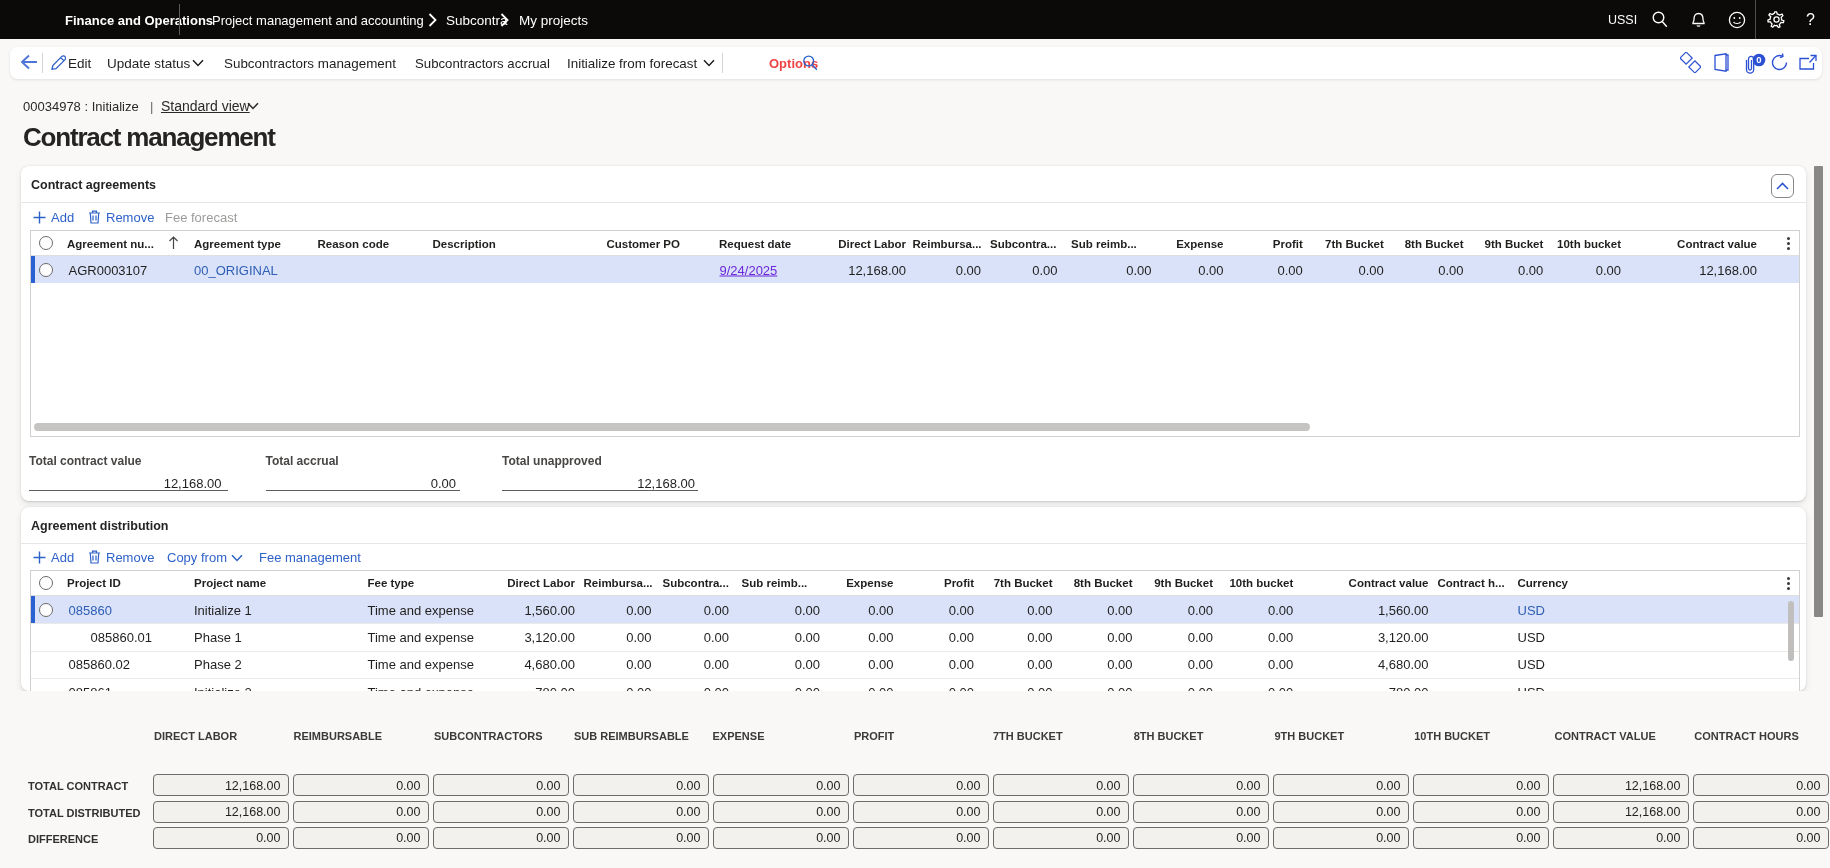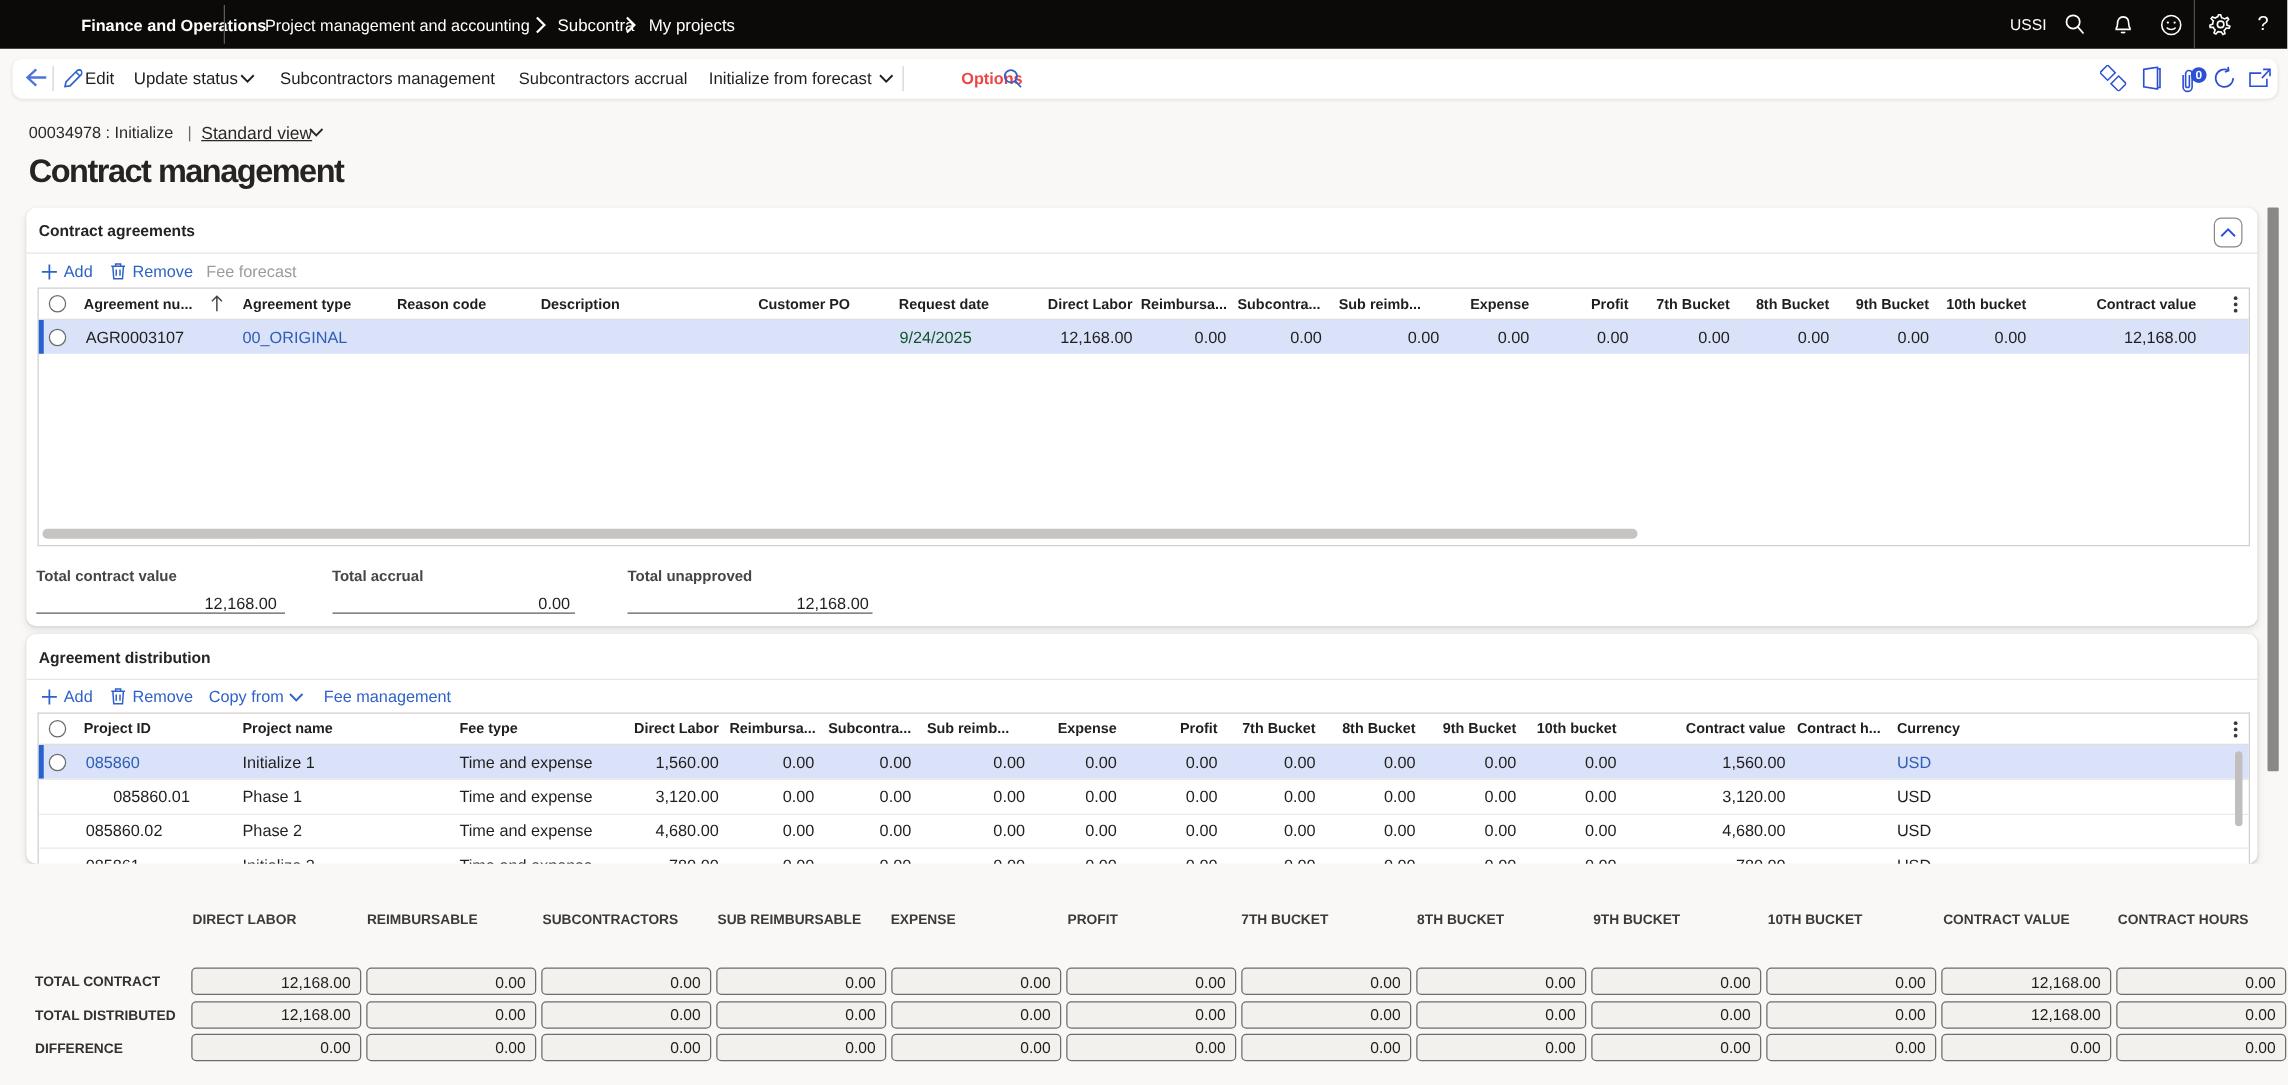--- a/index.html
+++ b/index.html
@@ -144,21 +144,21 @@
 <div style="position:absolute;right:209px;top:243.5px;transform:translateY(-50%);font-size:11.5px;font-weight:700;color:#201f1e;white-space:nowrap;">10th bucket</div>
 <div style="position:absolute;right:73px;top:243.5px;transform:translateY(-50%);font-size:11.5px;font-weight:700;color:#201f1e;white-space:nowrap;">Contract value</div>
 <div class="abs" style="left:1787.0px;top:236.5px;width:3px;height:3px;border-radius:50%;background:#3a3938;"></div>
 <div class="abs" style="left:1787.0px;top:241.5px;width:3px;height:3px;border-radius:50%;background:#3a3938;"></div>
 <div class="abs" style="left:1787.0px;top:246.5px;width:3px;height:3px;border-radius:50%;background:#3a3938;"></div>
 <div class="abs" style="left:31px;top:256px;width:1768px;height:27px;background:#d9e2f8;"></div>
 <div class="abs" style="left:31px;top:256px;width:4px;height:27px;background:#2a61d2;"></div>
 <div class="abs" style="left:38.5px;top:262.5px;width:14px;height:14px;border:1.4px solid #6b6a69;border-radius:50%;background:#fff;"></div>
 <div style="position:absolute;left:68.5px;top:269.5px;transform:translateY(-50%);font-size:13px;font-weight:400;color:#201f1e;white-space:nowrap;">AGR0003107</div>
 <div style="position:absolute;left:194px;top:269.5px;transform:translateY(-50%);font-size:13px;font-weight:400;color:#2e5eb5;white-space:nowrap;">00_ORIGINAL</div>
-<div style="position:absolute;left:719.5px;top:269.5px;transform:translateY(-50%);font-size:13px;font-weight:400;color:#14532d;white-space:nowrap;">9/24/2025</div>
+<div style="position:absolute;left:719.5px;top:269.5px;transform:translateY(-50%);font-size:13px;font-weight:400;color:#6d28d9;white-space:nowrap;text-decoration:underline;">9/24/2025</div>
 <div style="position:absolute;right:924px;top:269.5px;transform:translateY(-50%);font-size:13px;font-weight:400;color:#201f1e;white-space:nowrap;">12,168.00</div>
 <div style="position:absolute;right:849px;top:269.5px;transform:translateY(-50%);font-size:13px;font-weight:400;color:#201f1e;white-space:nowrap;">0.00</div>
 <div style="position:absolute;right:772.5px;top:269.5px;transform:translateY(-50%);font-size:13px;font-weight:400;color:#201f1e;white-space:nowrap;">0.00</div>
 <div style="position:absolute;right:678.5px;top:269.5px;transform:translateY(-50%);font-size:13px;font-weight:400;color:#201f1e;white-space:nowrap;">0.00</div>
 <div style="position:absolute;right:606.5px;top:269.5px;transform:translateY(-50%);font-size:13px;font-weight:400;color:#201f1e;white-space:nowrap;">0.00</div>
 <div style="position:absolute;right:527.2px;top:269.5px;transform:translateY(-50%);font-size:13px;font-weight:400;color:#201f1e;white-space:nowrap;">0.00</div>
 <div style="position:absolute;right:446.20000000000005px;top:269.5px;transform:translateY(-50%);font-size:13px;font-weight:400;color:#201f1e;white-space:nowrap;">0.00</div>
 <div style="position:absolute;right:366.5px;top:269.5px;transform:translateY(-50%);font-size:13px;font-weight:400;color:#201f1e;white-space:nowrap;">0.00</div>
 <div style="position:absolute;right:286.70000000000005px;top:269.5px;transform:translateY(-50%);font-size:13px;font-weight:400;color:#201f1e;white-space:nowrap;">0.00</div>
 <div style="position:absolute;right:209px;top:269.5px;transform:translateY(-50%);font-size:13px;font-weight:400;color:#201f1e;white-space:nowrap;">0.00</div>

